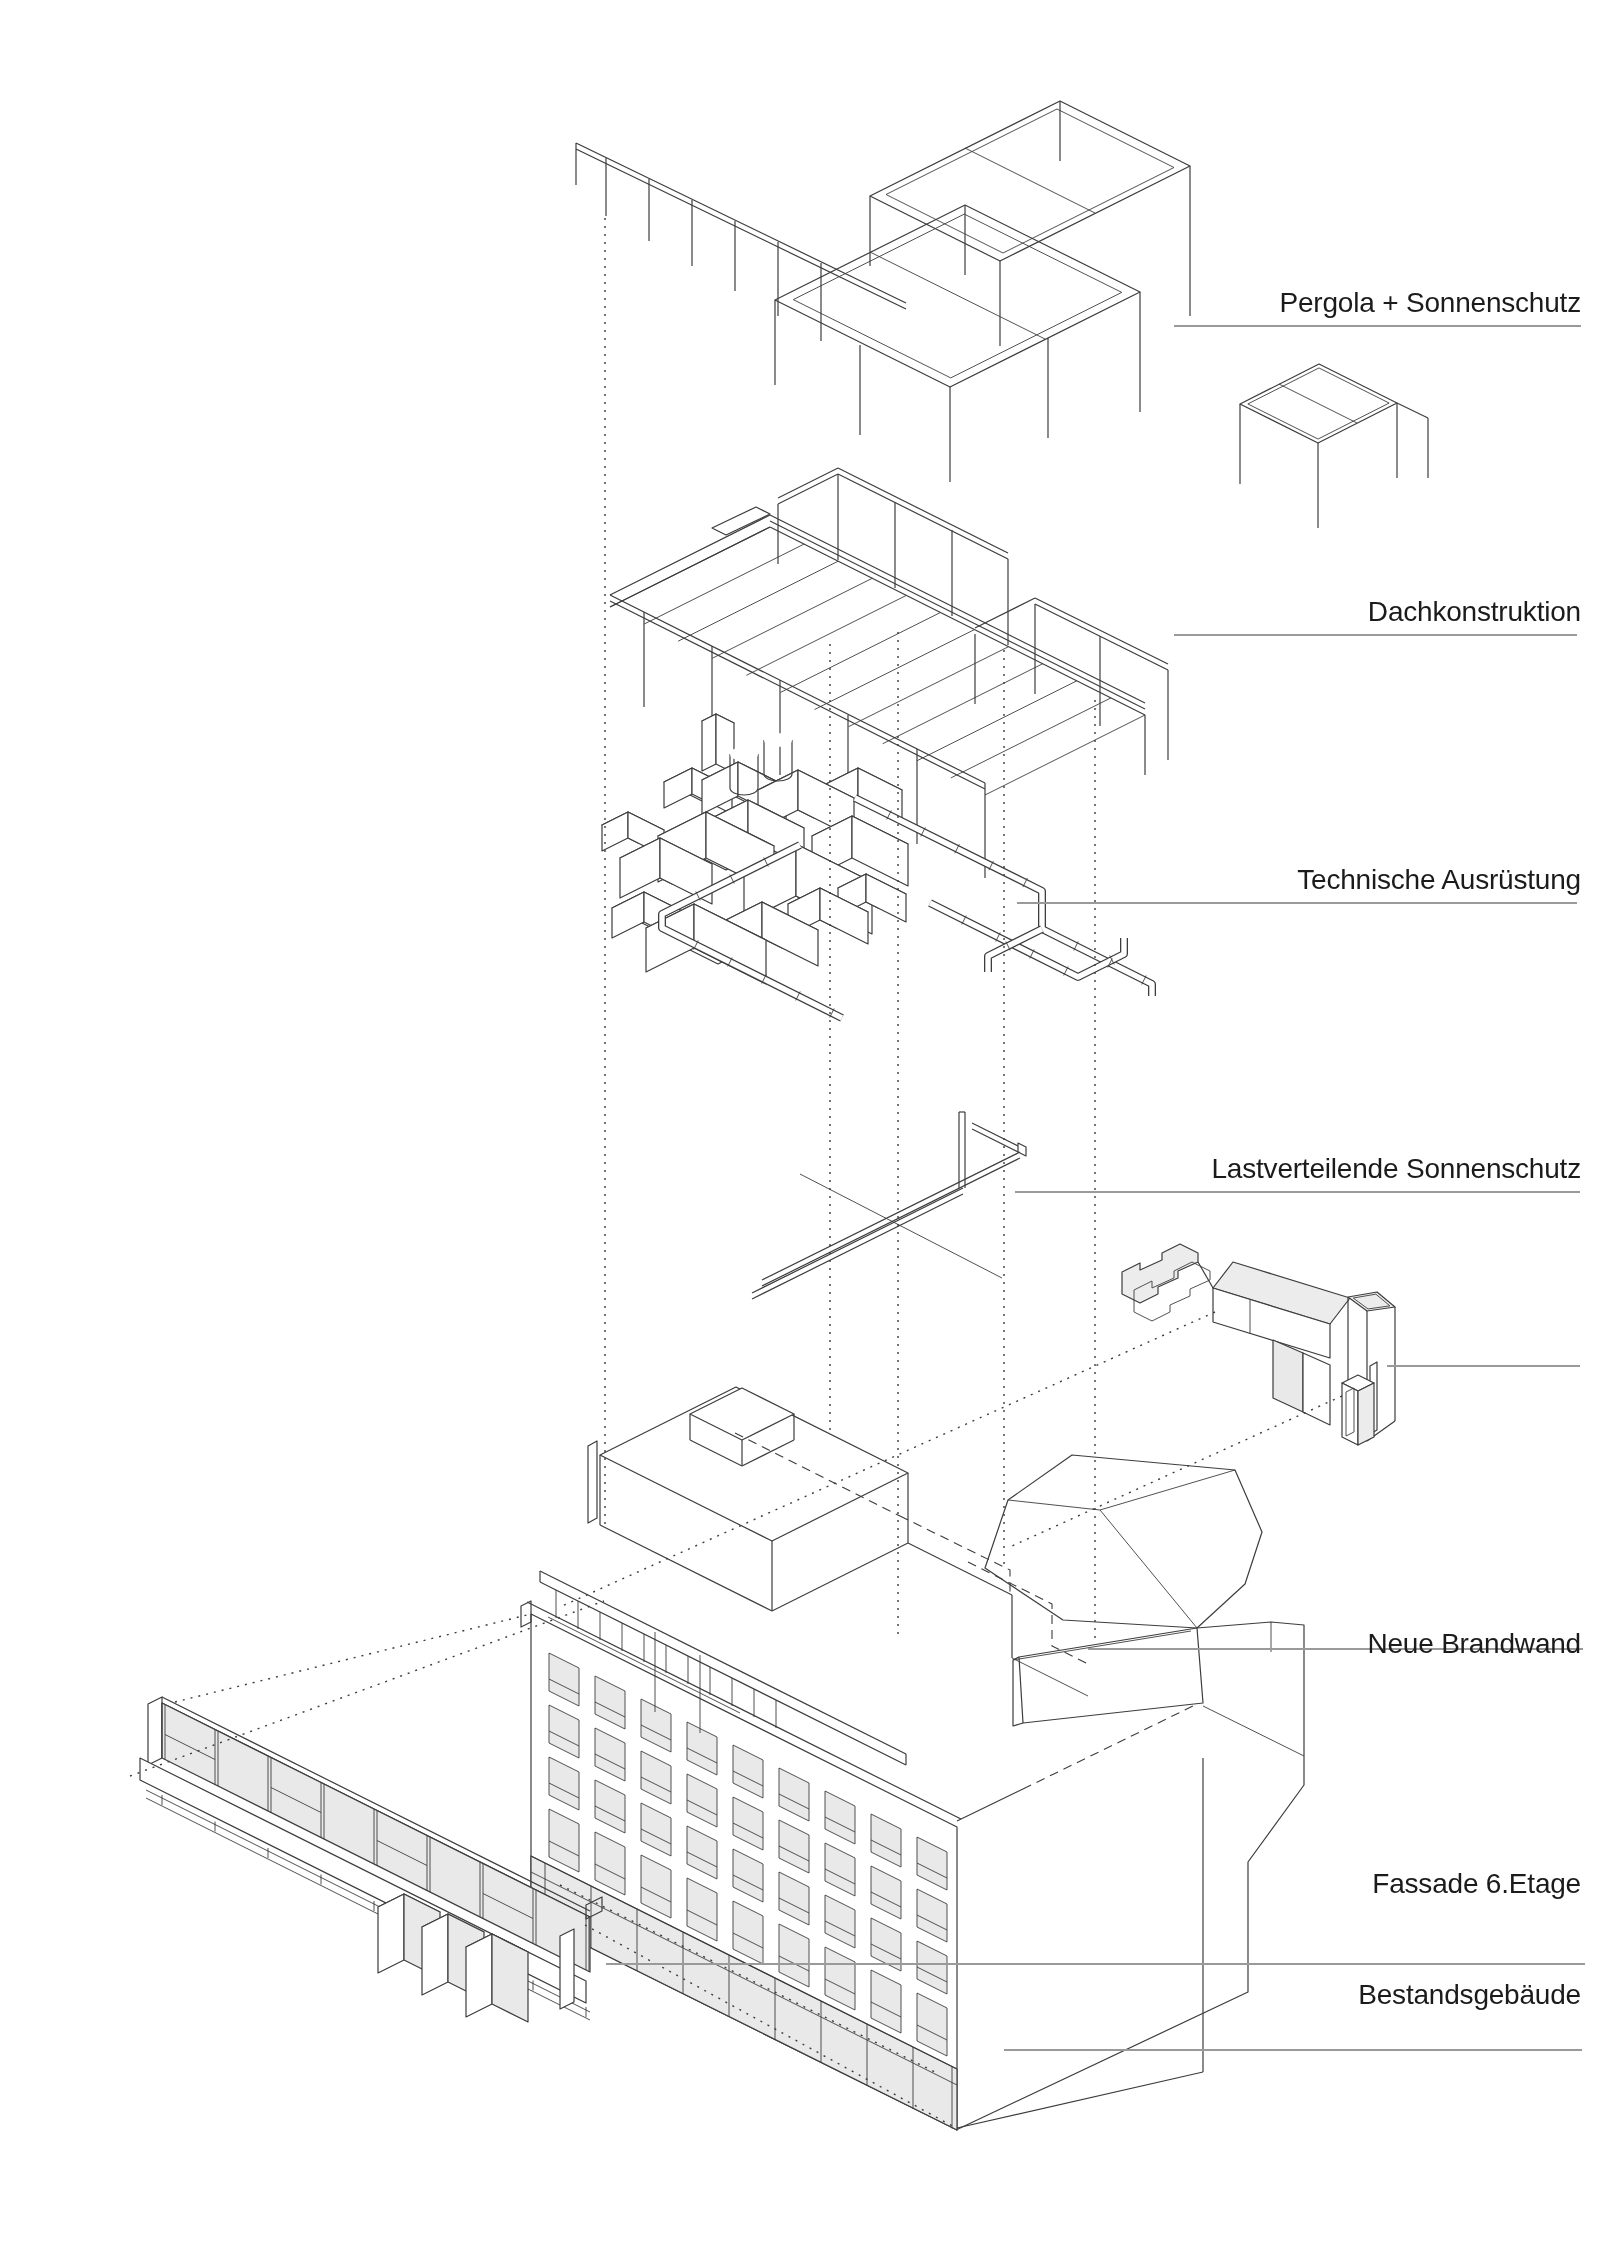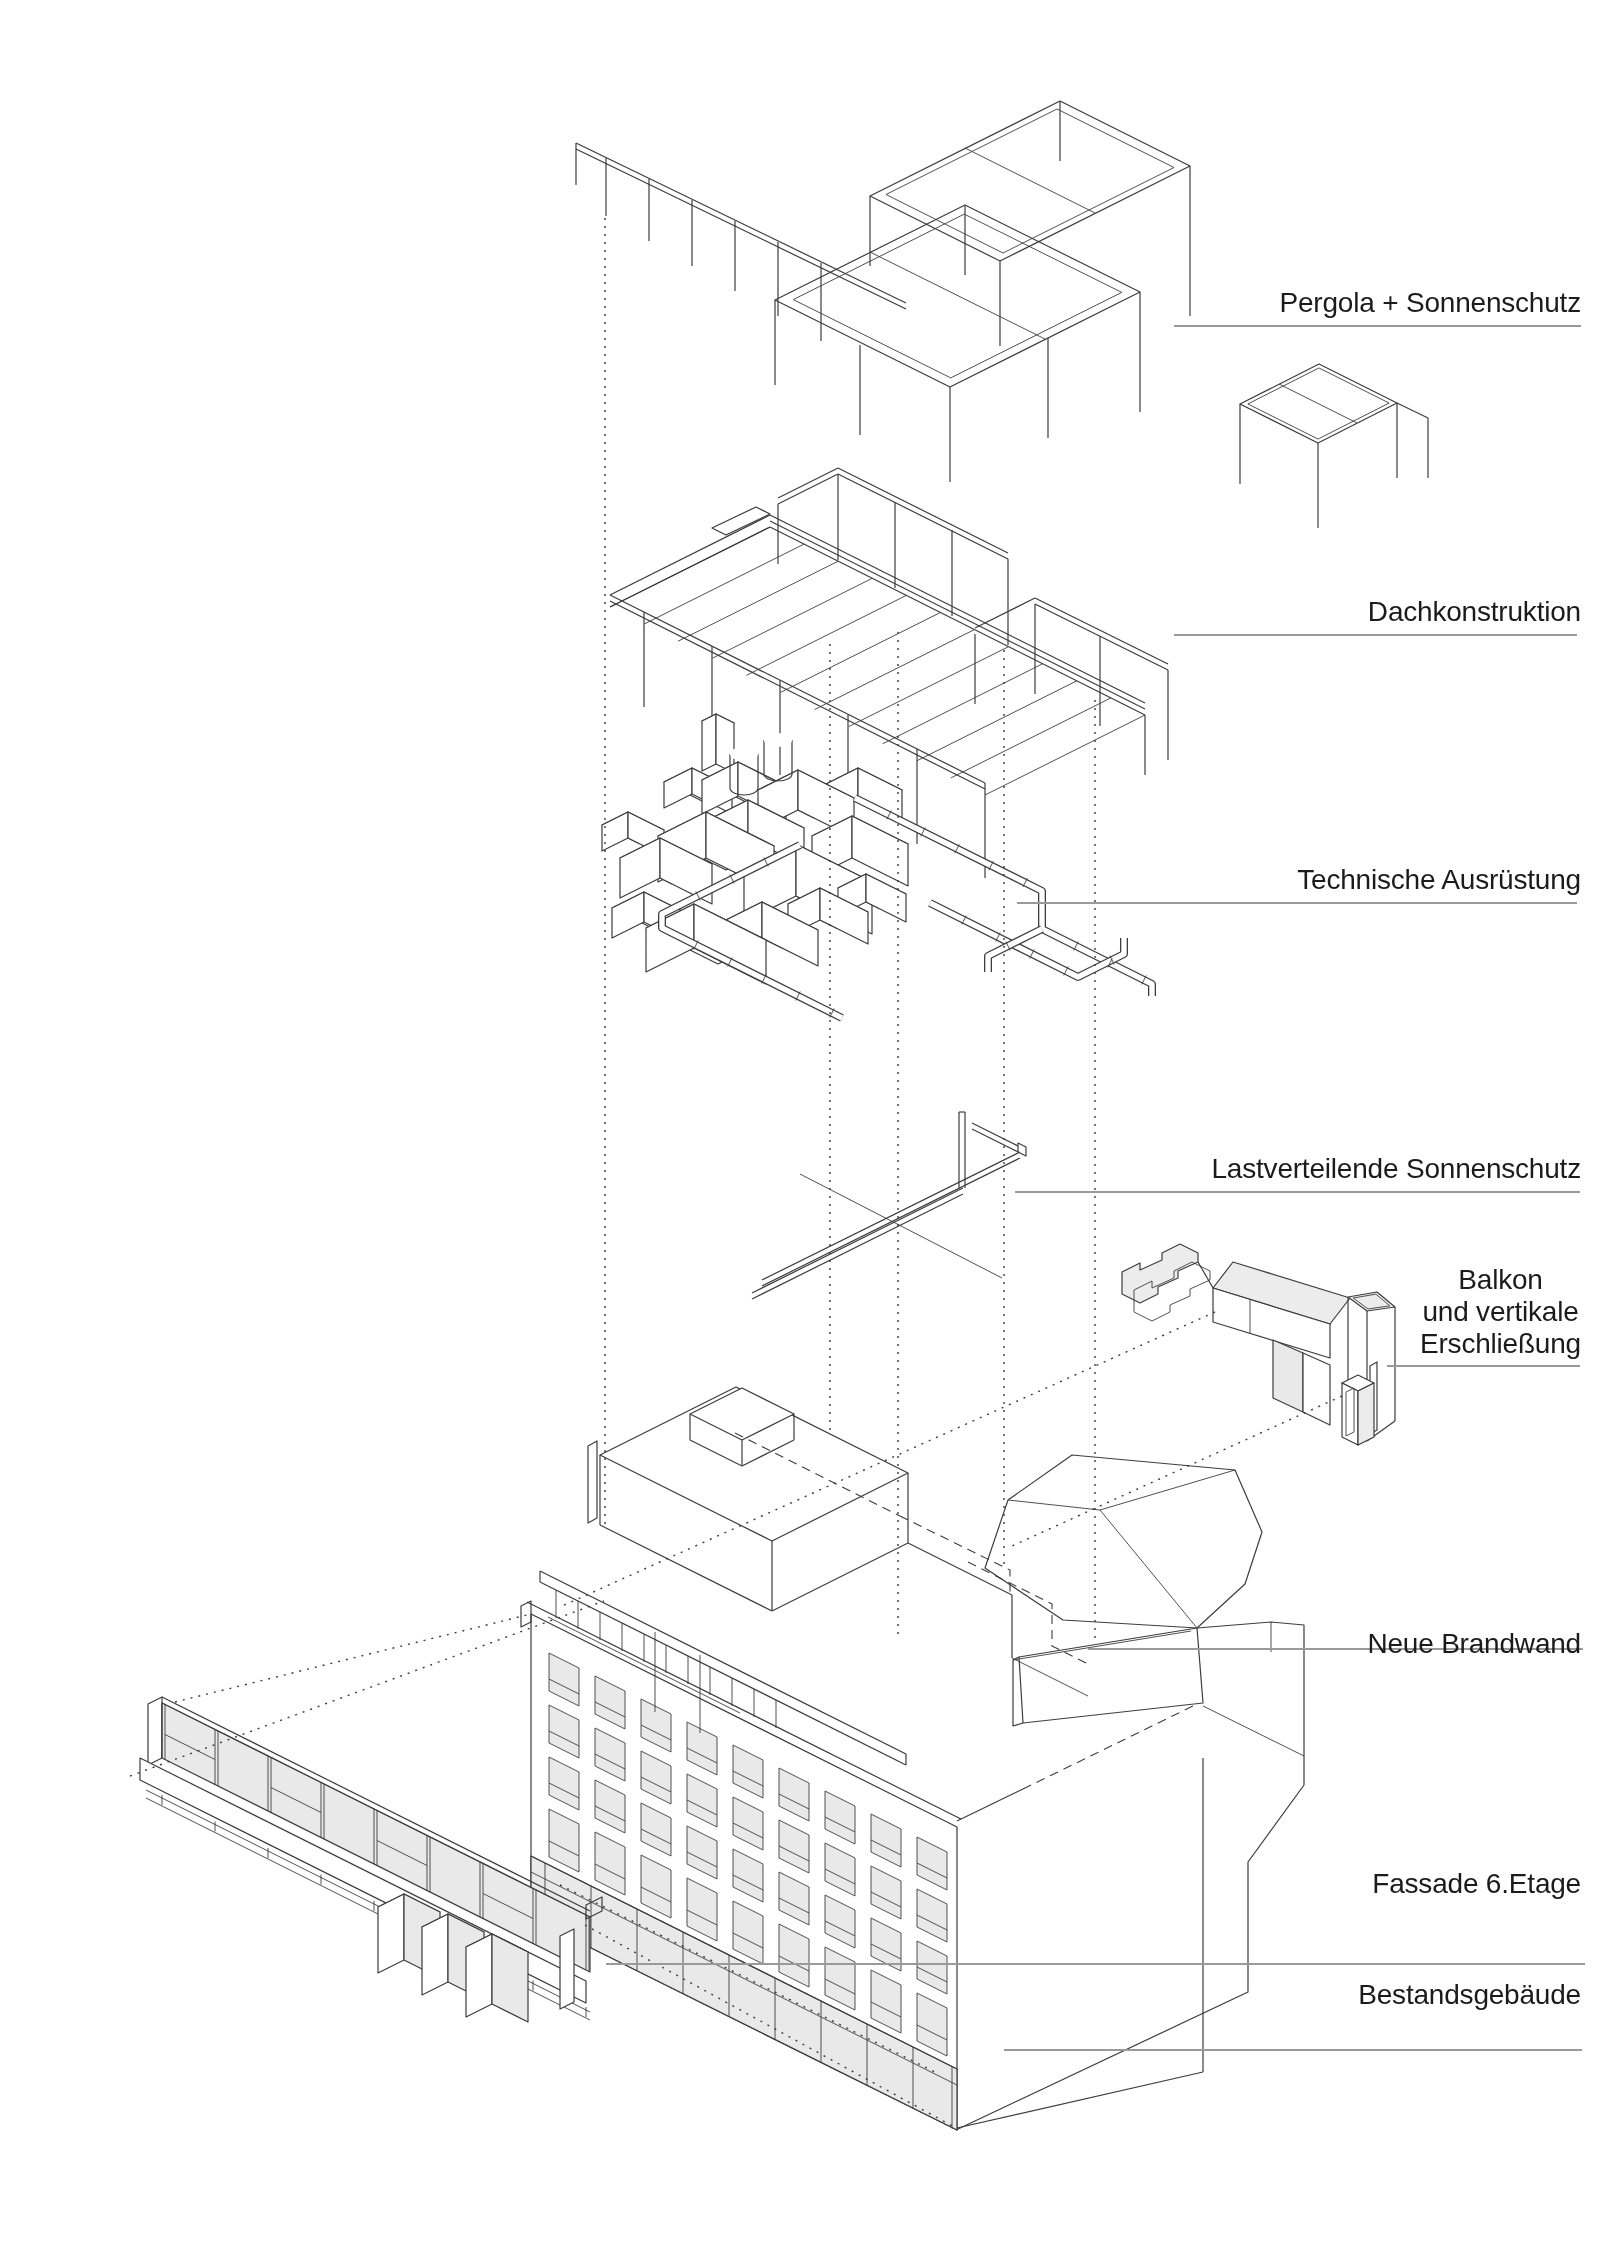--- a/index.html
+++ b/index.html
@@ -20,21 +20,21 @@
   #drawing .fg{fill:var(--glass);}
   #drawing .fp{fill:var(--panel);}
   #drawing .thin{stroke-width:0.9;}
   #drawing .dot{stroke-dasharray:2 6;stroke-width:1.4;}
   #drawing .dsh{stroke-dasharray:9 6;stroke-width:1.1;}
   #drawing .pipeO{stroke-width:8;}
   #drawing .pipeI{stroke:#ffffff;stroke-width:5.4;}
   #drawing .leader{stroke:var(--leader);stroke-width:2;}
   .label{
     position:absolute;right:19px;color:var(--text);font-size:28px;
-    line-height:34px;white-space:nowrap;text-align:center;letter-spacing:-0.2px;
+    line-height:34px;white-space:nowrap;text-align:left;letter-spacing:-0.2px;
   }
   .label-multi{line-height:32px;}
 </style>
 </head>
 <body>
 
 <div id="canvas">
 
   <svg id="drawing" width="1600" height="2261" viewBox="0 0 1600 2261">
     <g id="g-pergola">
@@ -461,22 +461,17 @@
         <line x1="1088" y1="1649" x2="1583" y2="1649" class="leader"></line>
         <line x1="606" y1="1964" x2="1585" y2="1964" class="leader"></line>
         <line x1="1004" y1="2050" x2="1582" y2="2050" class="leader"></line>
       </g>
   </svg>
 
   <div class="label" style="top:286px">Pergola + Sonnenschutz</div>
   <div class="label" style="top:595px">Dachkonstruktion</div>
   <div class="label" style="top:863px">Technische Ausrüstung</div>
   <div class="label" style="top:1152px">Lastverteilende Sonnenschutz</div>
-  <div class="label label-multi" style="top:1264px">
-    <div>Balkon</div>
-    <div>und vertikale</div>
-    <div>Erschließung</div>
-  </div>
   <div class="label" style="top:1627px">Neue Brandwand</div>
   <div class="label" style="top:1867px">Fassade 6.Etage</div>
   <div class="label" style="top:1978px">Bestandsgebäude</div>
 
 </div>
 
 </body></html>

